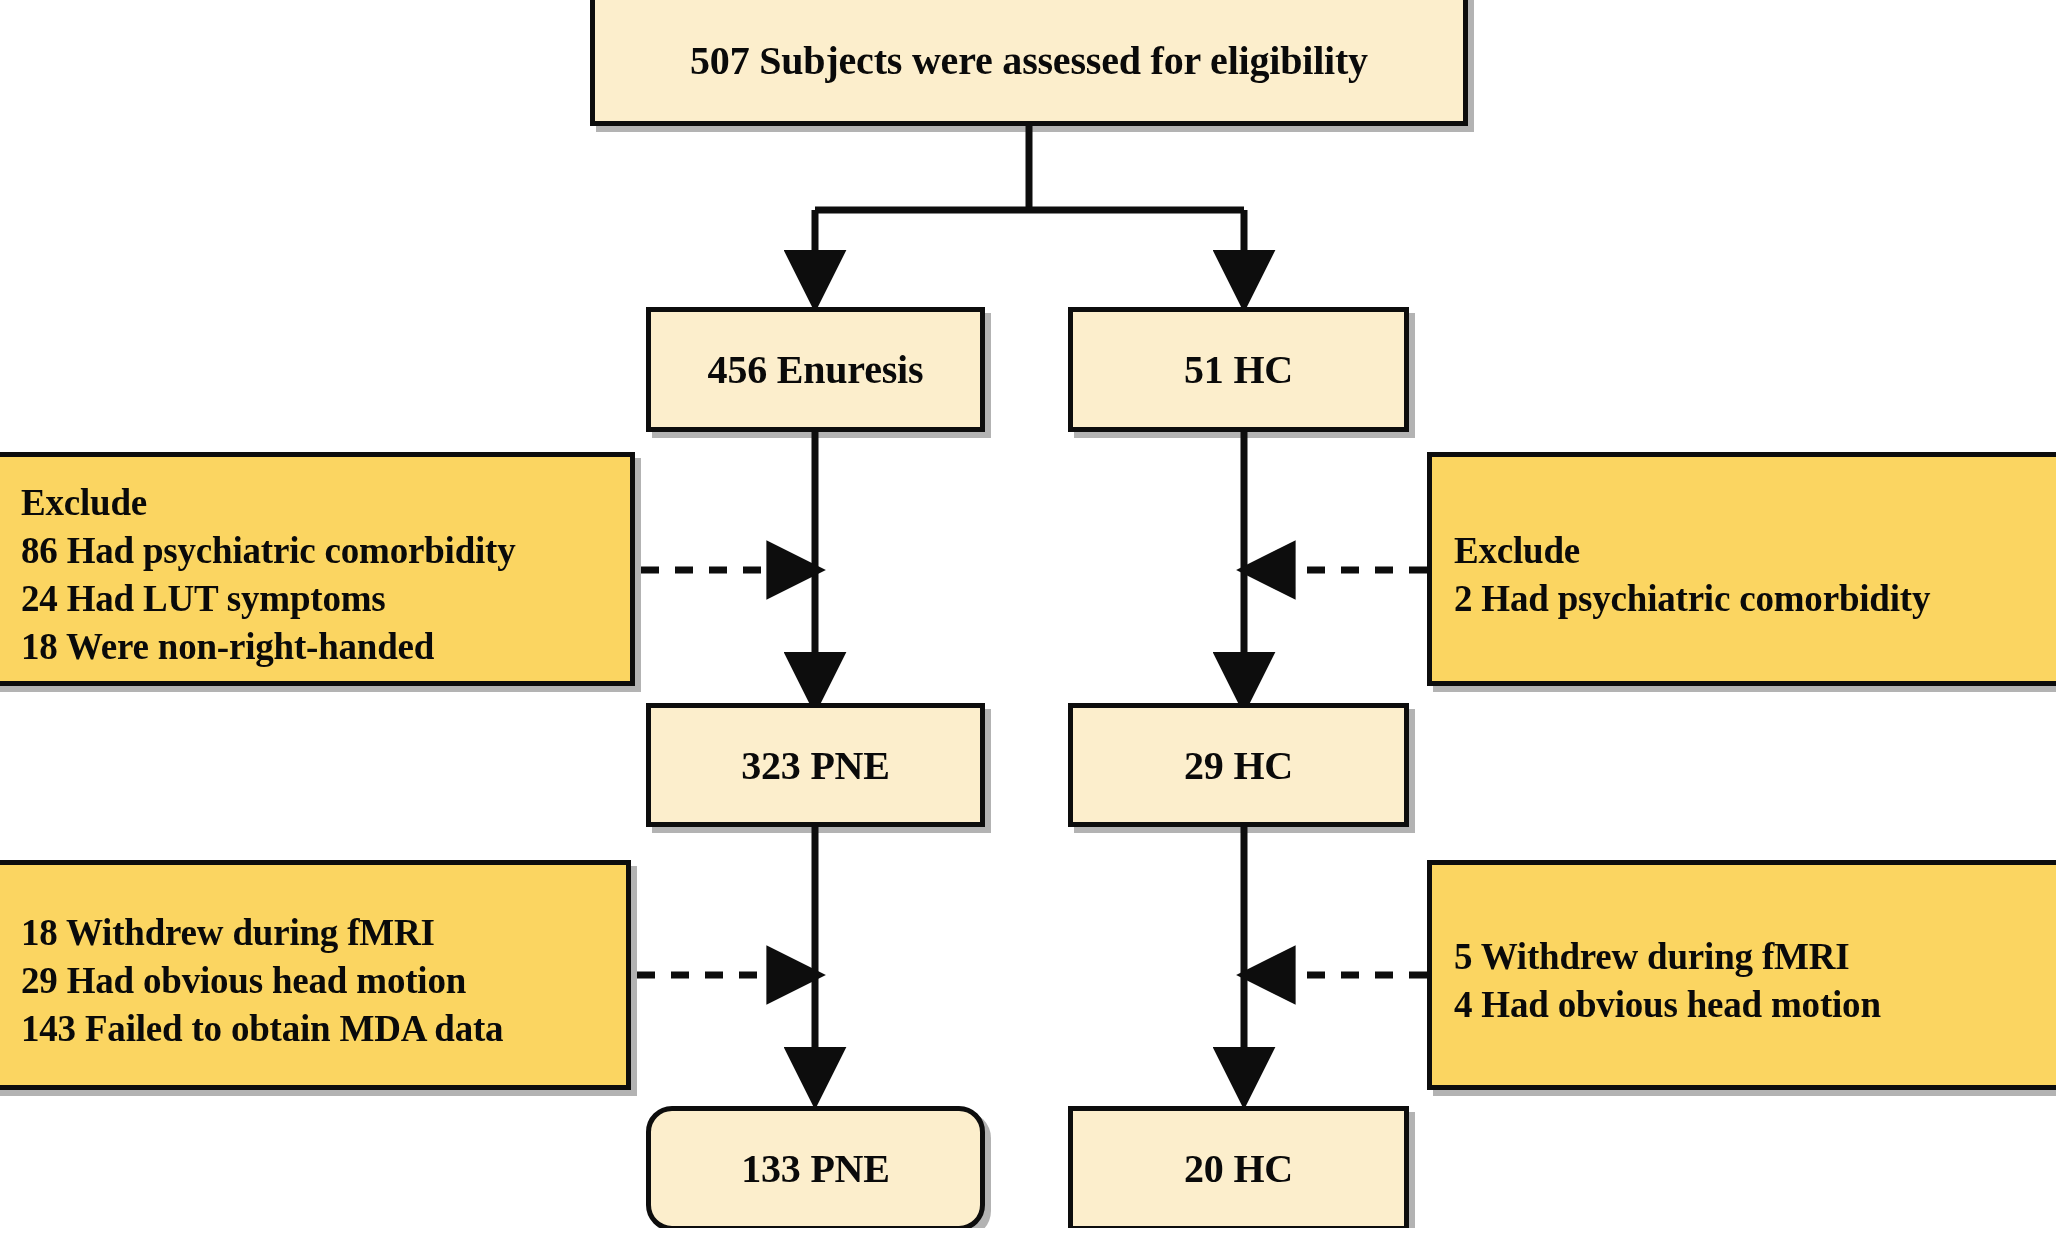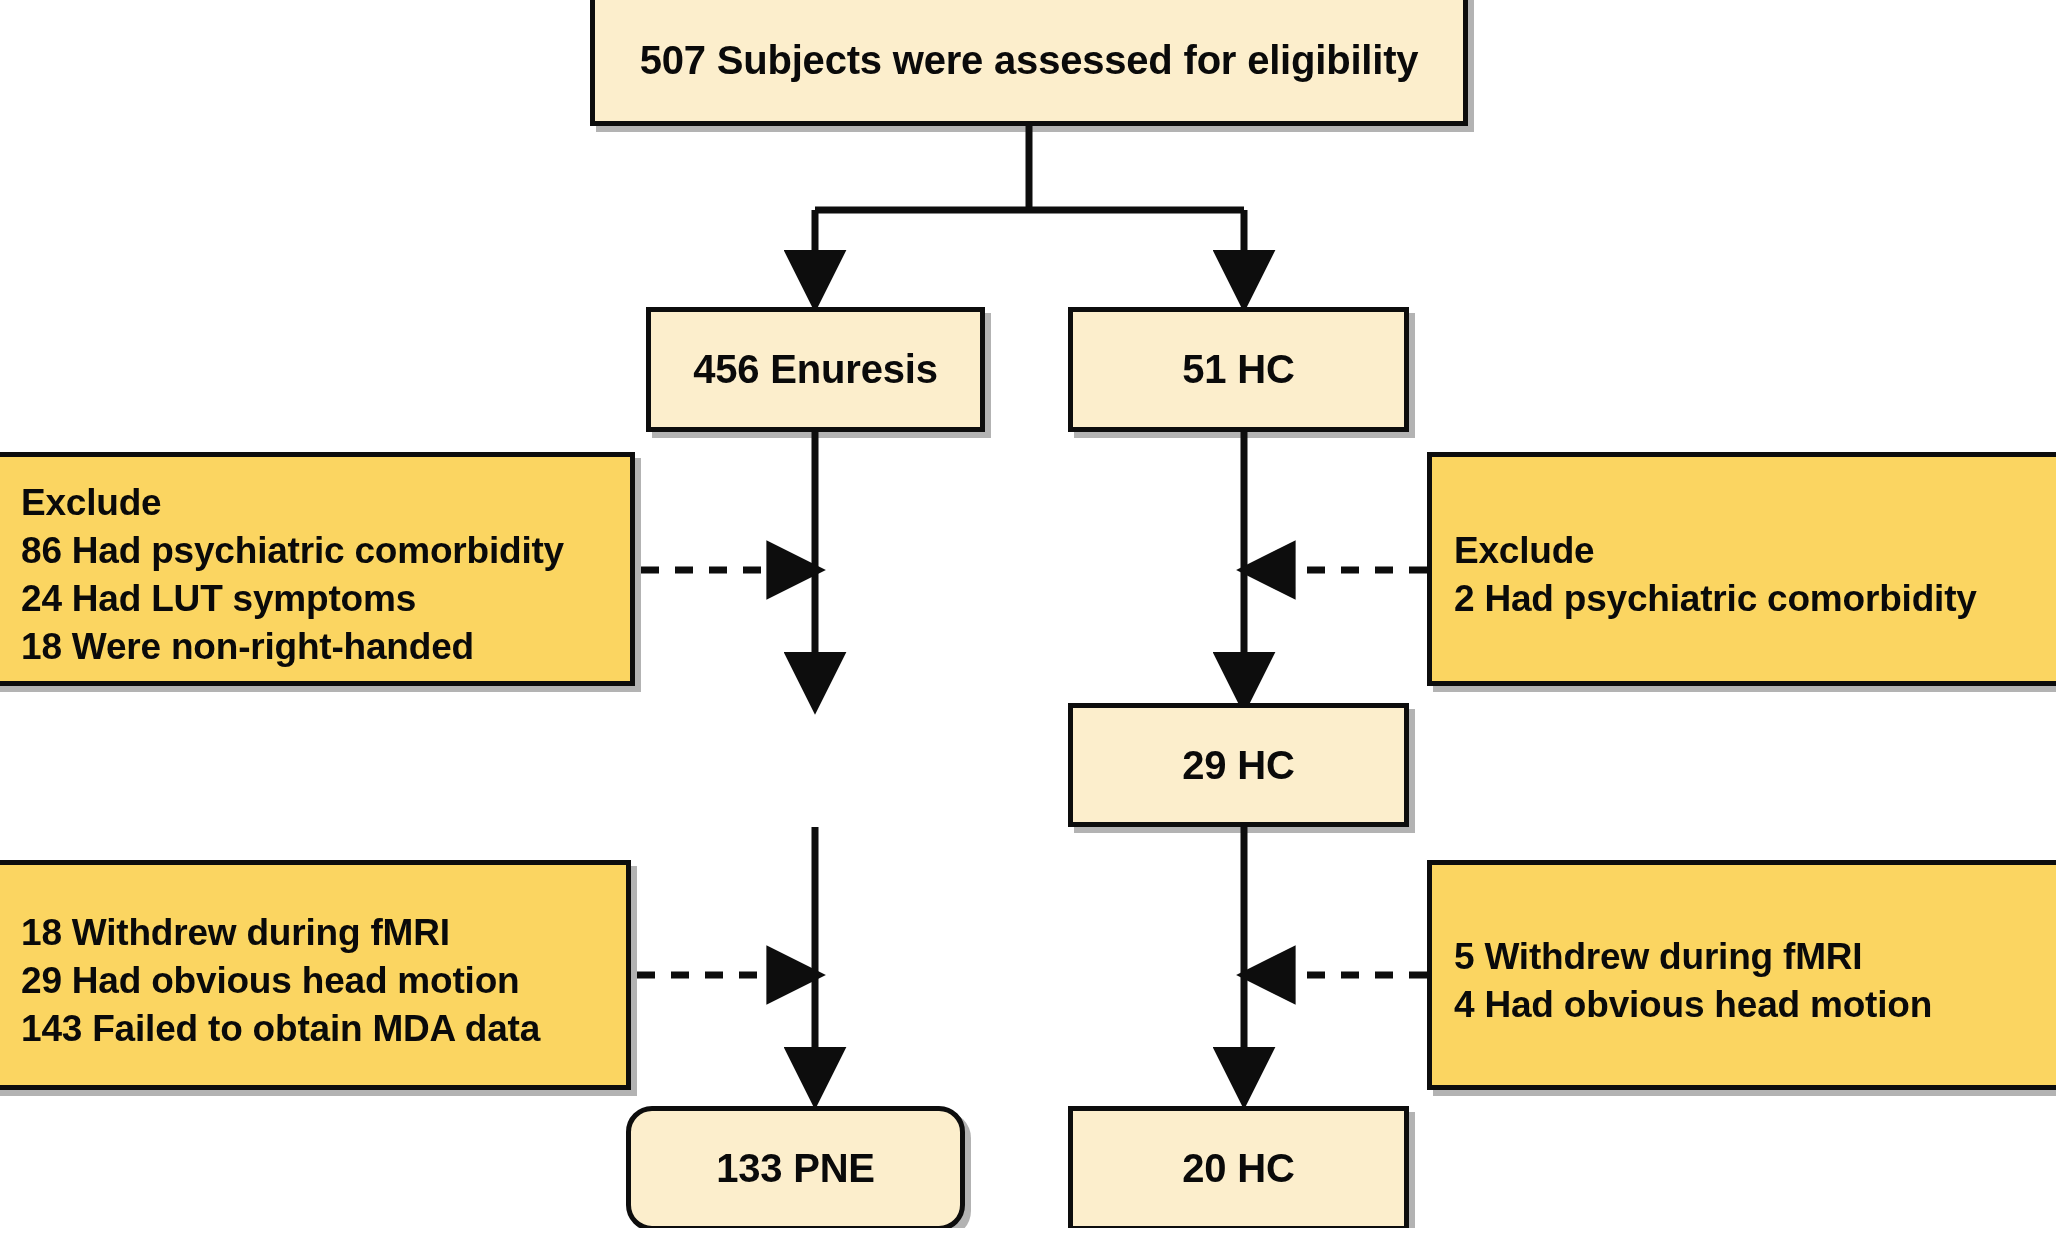--- a/index.html
+++ b/index.html
@@ -9,20 +9,21 @@
   }
   body {
     font-family: "Liberation Sans", sans-serif;
   }
   #canvas {
     position: relative;
     width: 2056px;
     height: 1228px;
     background: #ffffff;
     overflow: hidden;
+    font-family: Liberation Serif, serif;
   }
   svg#wires {
     position: absolute;
     left: 0;
     top: 0;
     width: 2056px;
     height: 1237px;
     pointer-events: none;
   }
   .node {
@@ -117,41 +118,44 @@
     </span>
   </div>
 
   <div class="node exclude" style="left:1427px; top:452px; width:640px; height:234px;">
     <span class="lines">
       <span>Exclude</span>
       <span>2 Had psychiatric comorbidity</span>
     </span>
   </div>
 
+  <div class="node flow" style="left:646px; top:703px; width:339px; height:124px;">
+    <span>323 PNE</span>
+  </div>
 
   <div class="node flow" style="left:1068px; top:703px; width:341px; height:124px;">
     <span>29 HC</span>
   </div>
 
   <div class="node exclude" style="left:-6px; top:860px; width:637px; height:230px;">
     <span class="lines">
       <span>18 Withdrew during fMRI</span>
       <span>29 Had obvious head motion</span>
       <span>143 Failed to obtain MDA data</span>
     </span>
   </div>
 
   <div class="node exclude" style="left:1427px; top:860px; width:640px; height:230px;">
     <span class="lines">
       <span>5 Withdrew during fMRI</span>
       <span>4 Had obvious head motion</span>
     </span>
   </div>
 
-  <div class="node flow" style="left:626px; top:1106px; width:339px; height:125px;border-radius:26px;">
+  <div class="node flow" style="left:646px; top:1106px; width:339px; height:125px;border-radius:26px;">
     <span>133 PNE</span>
   </div>
 
   <div class="node flow" style="left:1068px; top:1106px; width:341px; height:125px;">
     <span>20 HC</span>
   </div>
 
 </div>
 
 </body></html>

